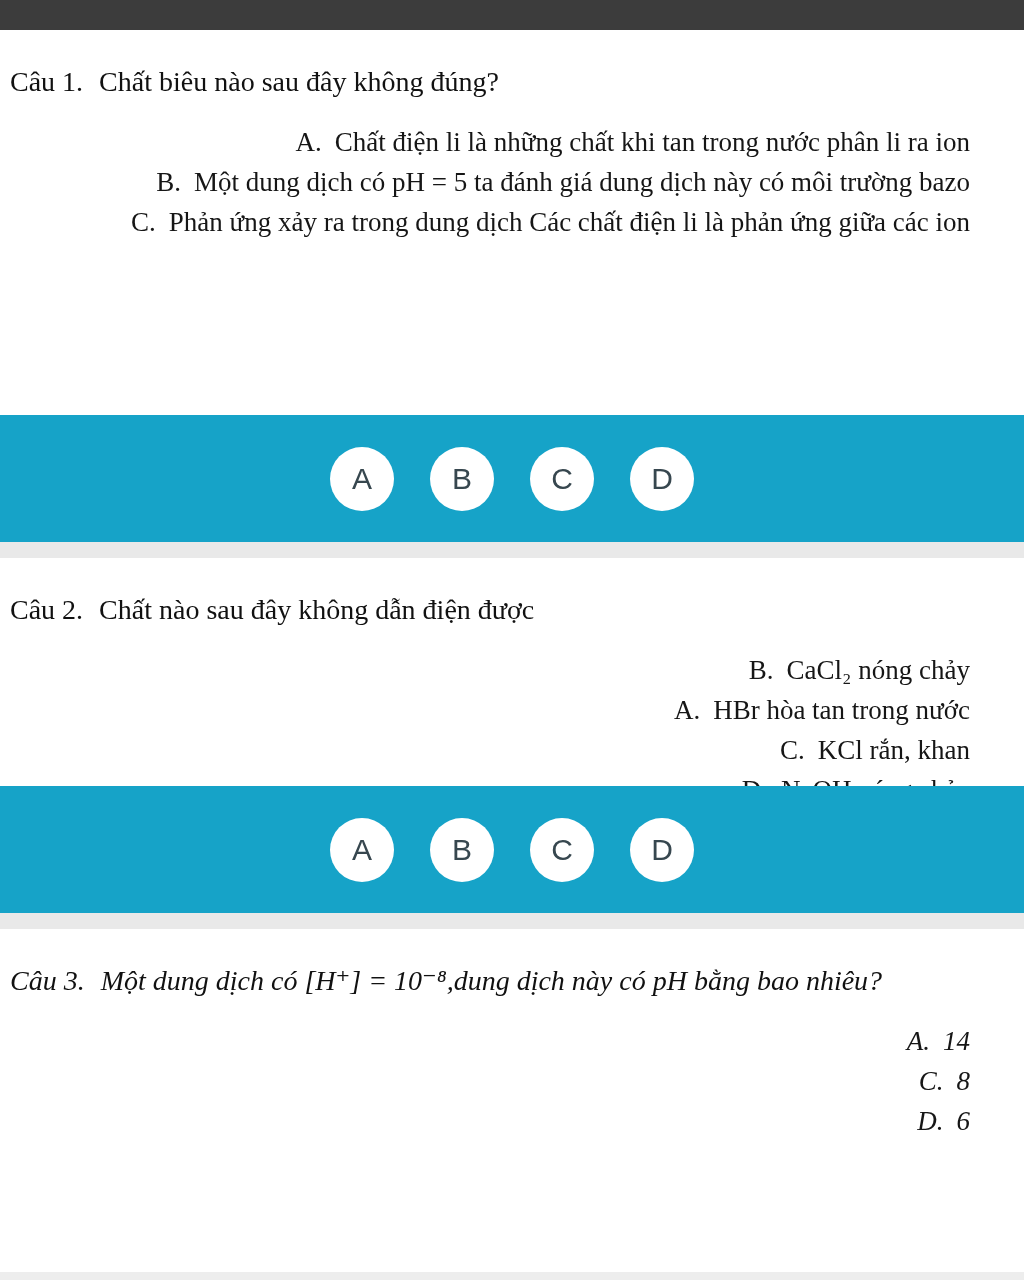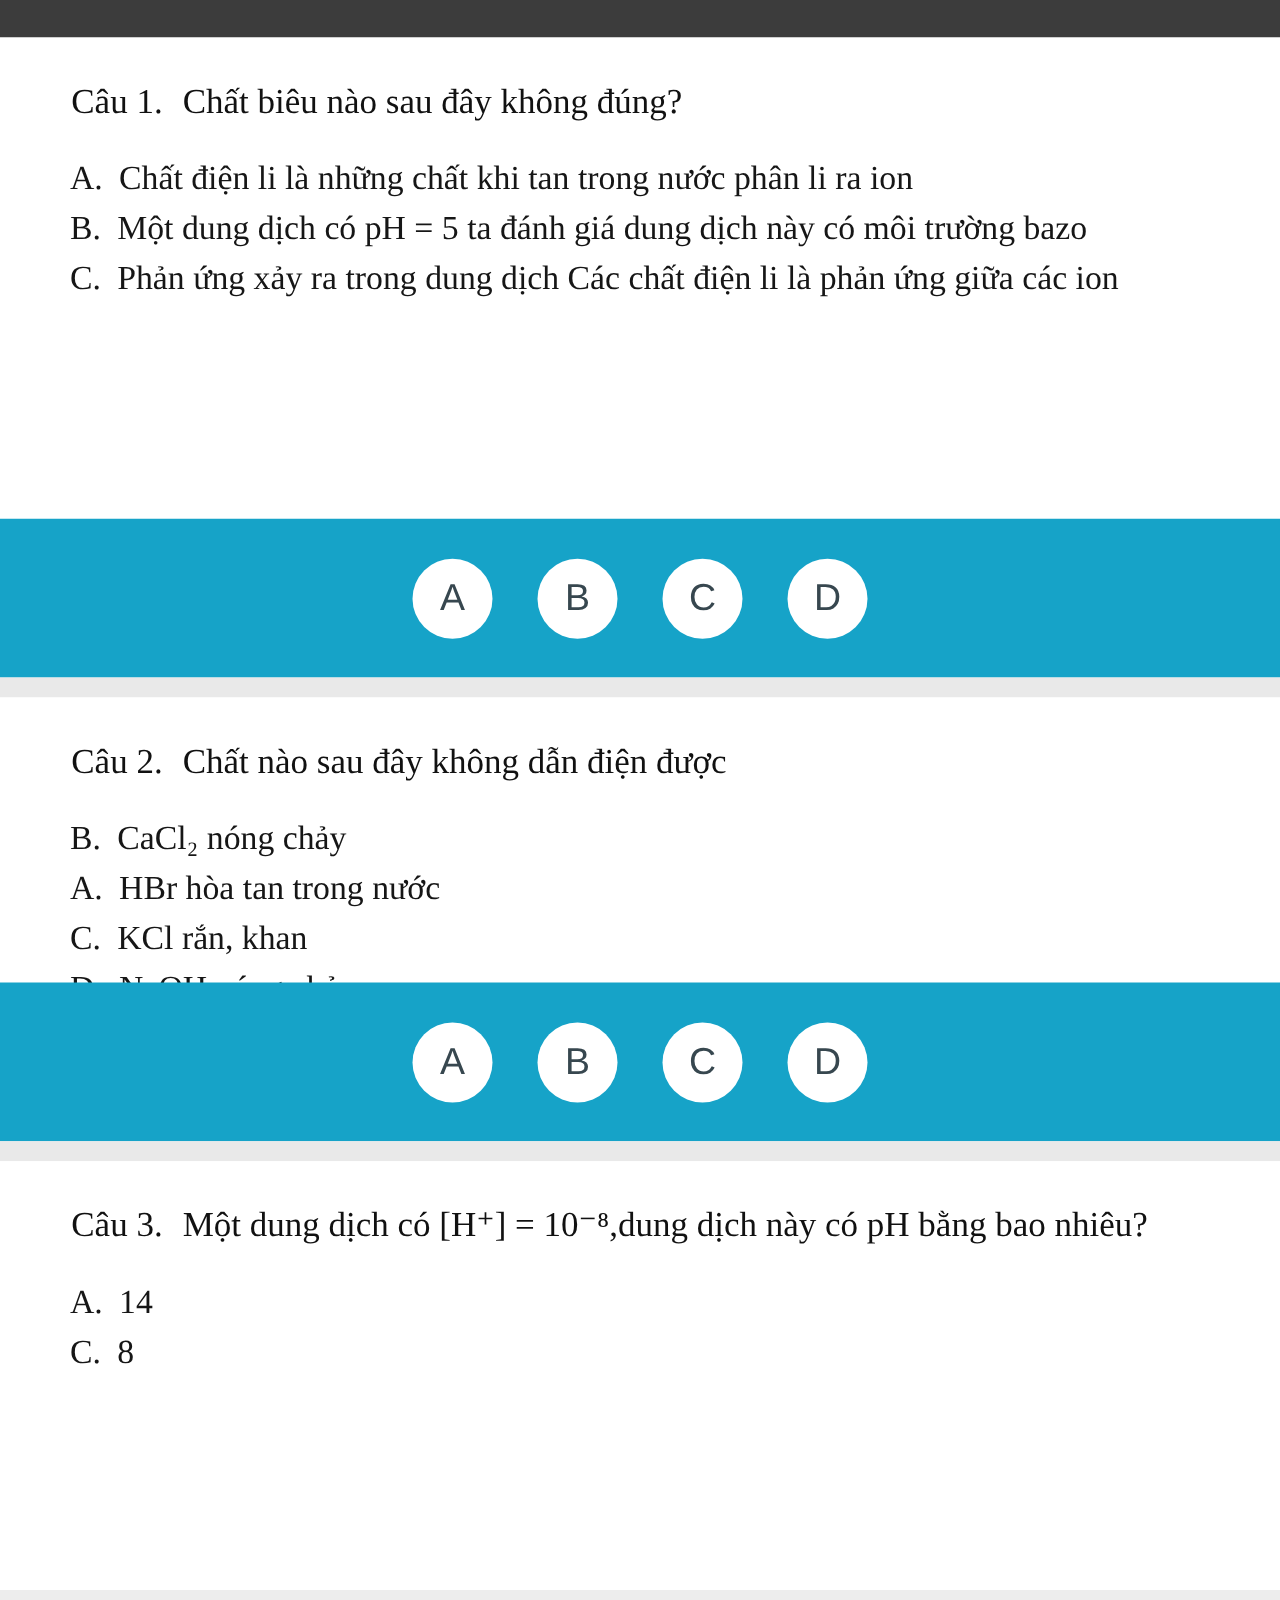--- a/index.html
+++ b/index.html
@@ -20,31 +20,32 @@
     background: #3c3c3c;
     flex: 0 0 auto;
   }
   .q-section {
     padding: 34px 24px 0 10px;
     background: #ffffff;
     flex: 0 0 auto;
   }
   .sec1 { height: 385px; }
   .sec2 { height: 228px; }
-  .sec3 { flex: 1 1 auto; }
+  .sec3 { flex: 1 1 auto; font-style: italic; }
   .q-title {
     font-size: 28px;
     line-height: 36px;
     color: #111111;
   }
-  .q-num { margin-right: 16px; margin-left: 47px; }
+  .q-num { margin-right: 16px; }
   .options {
     margin-top: 22px;
     padding-left: 46px;
     font-size: 27px;
+    text-align: right;
   }
   .option {
     margin: 0;
     line-height: 40px;
     padding-right: 30px;
   }
   .letter { margin-right: 13px; }
   .answer-band {
     height: 127px;
     background: #16a3c8;
@@ -129,16 +130,17 @@
 
 <div class="gap"></div>
 
 <section class="q-section sec3">
   <div class="q-title">
     <span class="q-num">Câu 3.</span><span class="q-text">Một dung dịch có [H⁺] = 10⁻⁸,dung dịch này có pH bằng bao nhiêu?</span>
   </div>
   <div class="options">
     <p class="option"><span class="letter">A.</span><span>14</span></p>
     <p class="option"><span class="letter">C.</span><span>8</span></p>
+    <p class="option"><span class="letter">D.</span><span>6</span></p>
   </div>
 </section>
 
 <div class="footer-strip"></div>
 
 </body></html>

